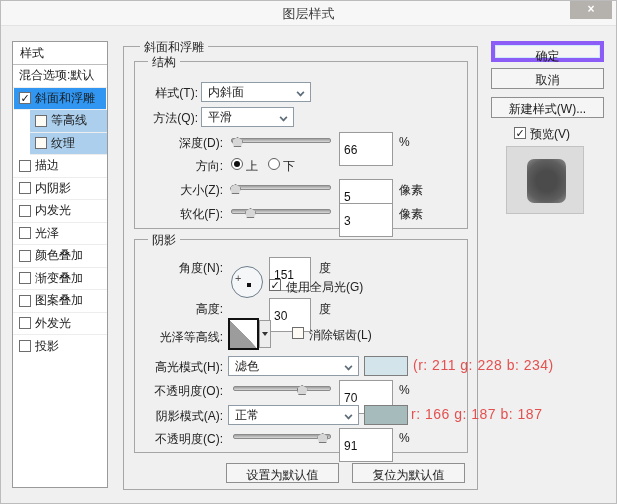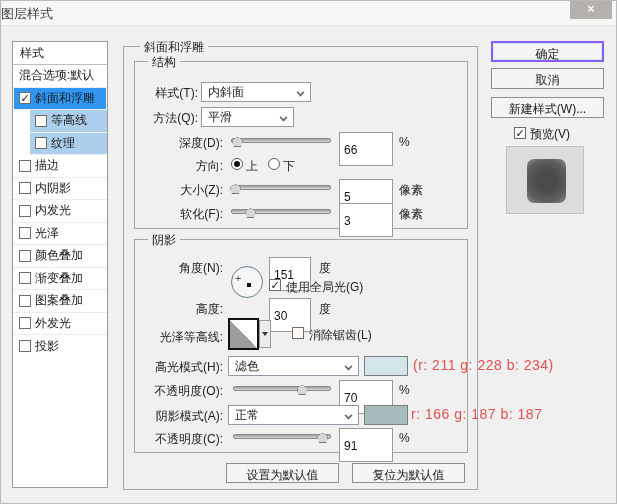--- a/index.html
+++ b/index.html
@@ -2,21 +2,21 @@
 <html><head>
 <meta charset="utf-8">
 <style>
   * { margin:0; padding:0; box-sizing:border-box; }
   html,body { width:617px; height:504px; }
   body { font-family:"Liberation Sans","DejaVu Sans",sans-serif; font-size:12px; color:#1a1a1a; background:#f0f0f0; position:relative; overflow:hidden; }
   .dialog { position:absolute; inset:0; background:#f0f0f0; border:1px solid #bcbcbc; }
 
   
   .titlebar { position:absolute; left:0; top:0; width:100%; height:25px; background:#f7f7f7; border-bottom:1px solid #e3e3e3; }
-  .title { position:absolute; width:100%; top:4px; font-size:13px; color:#3c3c3c; }
+  .title { position:absolute; width:100%; text-align:center; top:4px; font-size:13px; color:#3c3c3c; }
   .closebtn { position:absolute; right:4px; top:0; width:42px; height:18px; background:#b5b1ad; color:#fff; text-align:center; line-height:17px; font-size:12px; font-weight:bold; cursor:pointer; }
 
   
   .sidebar { position:absolute; left:11px; top:40px; width:96px; height:447px; background:#fff; border:1px solid #9a9a9a; }
   .sb-header { height:23px; line-height:23px; padding-left:7px; border-bottom:1px solid #bdbdbd; color:#222; }
   .sb-row { height:22.5px; display:flex; align-items:center; border-bottom:1px solid #ededed; padding-left:6px; cursor:pointer; }
   .sb-row .cb { margin-right:4px; }
   .sb-row.selected { background:#3096f2; margin:0 1px; padding-left:5px; }
   .sb-row.sub { background:#abcfec; margin-left:17px; padding-left:5px; }
   .cb { width:12px; height:12px; background:#fff; border:1px solid #6d6d6d; font-size:11px; line-height:10px; text-align:center; color:#111; flex:none; display:inline-block; }
@@ -49,21 +49,21 @@
   .contour { position:absolute; left:227px; top:317px; width:43px; height:32px; cursor:pointer; }
   .contour .pic { position:absolute; left:0; top:0; width:31px; height:32px; border:2px solid #111; background:linear-gradient(to top right,#9c9c9c 49.6%,#fff 50%); }
   .contour .arrowbox { position:absolute; left:31px; top:2px; width:12px; height:28px; background:#ededed; border:1px solid #9a9a9a; }
   .contour .arrowbox::after { content:""; position:absolute; left:2px; top:11px; border:3px solid transparent; border-top:4px solid #333; }
 
   .swatch { position:absolute; width:44px; height:20px; border:1px solid #7e7e7e; cursor:pointer; }
   .rednote { position:absolute; font-size:14px; color:#e4504f; letter-spacing:.5px; white-space:nowrap; z-index:5; }
 
   
   .btn { position:absolute; background:#f5f5f5; border:1px solid #8f8f8f; text-align:center; color:#1a1a1a; font-size:12px; cursor:pointer; padding-top:3px; }
-  .btn.primary { border:2px solid #8b5cf6; box-shadow:0 0 0 1px #cfe8fb inset; }
+  .btn.primary { border:4px solid #8b5cf6; box-shadow:0 0 0 1px #cfe8fb inset; }
 
   
   .preview-box { position:absolute; left:505px; top:145px; width:78px; height:68px; background:#dcdcdc; border:1px solid #c2c2c2; }
   .preview-box .blob { position:absolute; left:20px; top:12px; width:39px; height:44px; border-radius:7px; background:radial-gradient(circle at 50% 50%, #4b4b4b 35%, #5e5e5e 70%, #8d8d8d 100%); }
 
   .pv-label { position:absolute; left:529px; top:125px; }
   .pv-cb { position:absolute; left:513px; top:126px; }
 </style>
 </head>
 <body>

